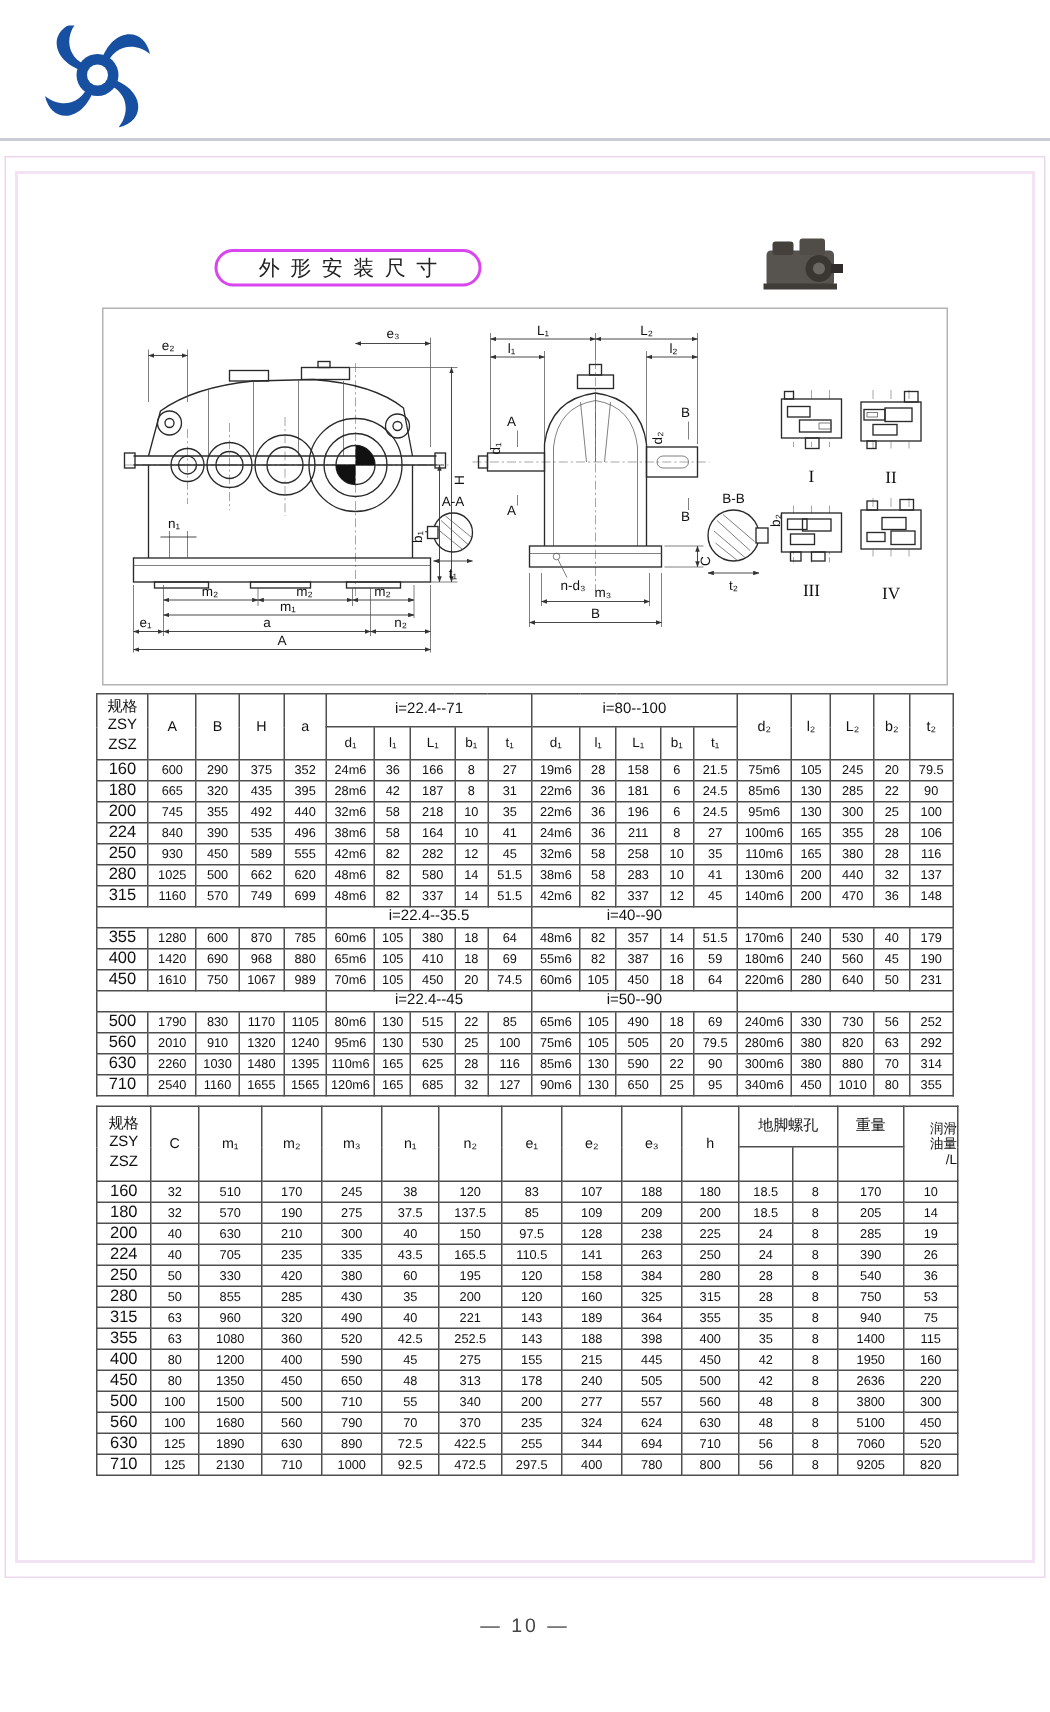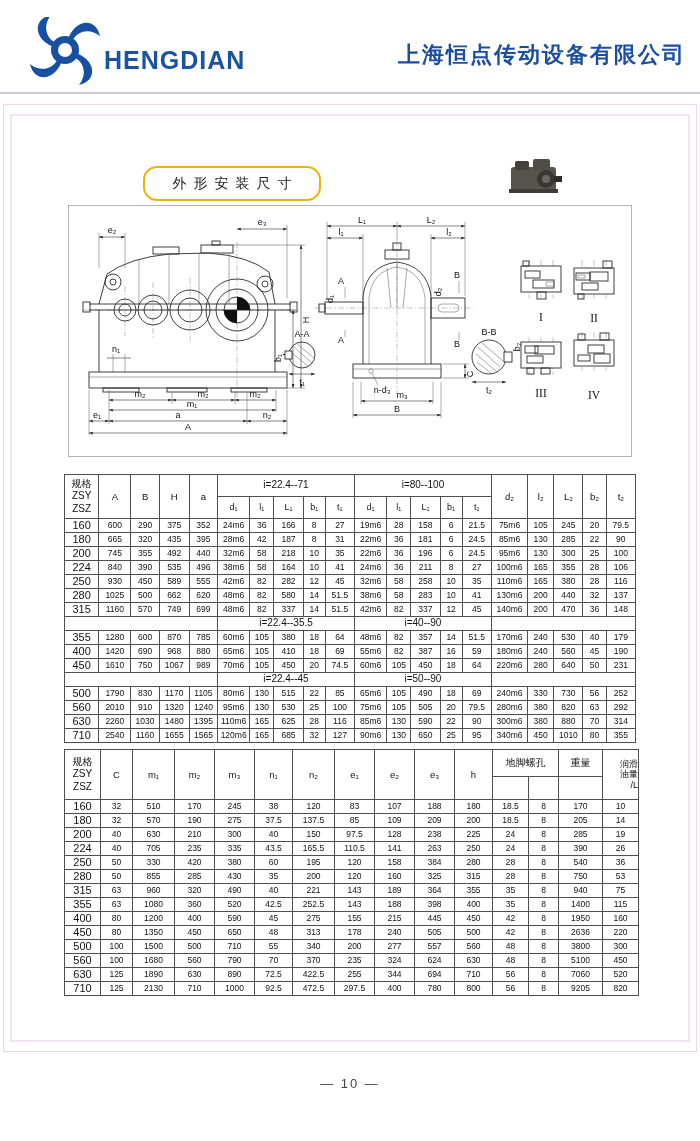--- a/index.html
+++ b/index.html
@@ -8,38 +8,38 @@
   
   .hdr{position:absolute;left:0;top:0;right:0;height:92px;background:#fff;border-bottom:2px solid #c9ccd4;}
   .logo{position:absolute;left:30px;top:17px;}
   .logo-text{position:absolute;left:104px;top:46px;font-size:25px;color:#1b53a3;font-weight:600;letter-spacing:1px;}
   .company{position:absolute;right:14px;top:40px;font-size:22px;font-weight:bold;color:#1a4fa0;
            font-family:"Liberation Serif",serif;letter-spacing:2px;}
   
   .border-outer{position:absolute;left:3px;right:3px;top:104px;height:946px;border:1px solid #ecd7ec;}
   .border-inner{position:absolute;left:10px;right:10px;top:114px;height:924px;border:2px solid #f3e2f3;}
   
-  .title-oval{position:absolute;left:143px;top:166px;width:178px;height:35px;border:2px solid #eab308;
+  .title-oval{position:absolute;left:143px;top:166px;width:178px;height:25px;border:2px solid #d946ef;
       border-radius:14px;display:flex;align-items:center;justify-content:center;
       font-size:14px;letter-spacing:7px;padding-left:7px;box-sizing:border-box;color:#222;}
   .photo{position:absolute;left:506px;top:155px;}
   
   .panel{position:absolute;left:68px;top:205px;width:562px;height:250px;border:1px solid #b3b3b3;}
   .drawing{position:absolute;left:0;top:0;}
   .ln{stroke:#2a2a2a;stroke-width:0.9;fill:none}
   .thin{stroke:#555;stroke-width:0.5;fill:none}
   .cl{stroke:#888;stroke-width:0.5;fill:none;stroke-dasharray:6 2 1.5 2}
   .dim{stroke:#333;stroke-width:0.6;fill:none}
   .drawing text{font-size:9px;fill:#111;text-anchor:middle;font-family:"Liberation Sans",sans-serif;}
   .drawing text.rm{font-family:"Liberation Serif",serif;font-size:11.5px;}
   .wh{fill:#fff}
   
   .t1{position:absolute;left:64px;top:462px;}
   .t2{position:absolute;left:64px;top:737px;}
-  table{border-collapse:collapse;table-layout:fixed;margin-top:12px;}
+  table{border-collapse:collapse;table-layout:fixed;}
   #t1{width:572px;} #t2{width:574px;}
   th,td{border:1px solid #4f4f4f;text-align:center;vertical-align:middle;font-weight:normal;
         font-size:8.5px;color:#111;padding:0;line-height:1.05;white-space:nowrap;overflow:hidden;}
   #t1 tbody td,#t2 tbody td{height:13px;}
   td.spec{font-size:11px;}
   th.grp{font-size:10px;height:21px;}
   th.sub{font-size:9px;height:21px;}
   th.fixed{font-size:9.5px;}
   th.spec-h{font-size:10px;line-height:1.25;}
   tr.subrow td{font-size:10px;}
@@ -58,22 +58,20 @@
       <g transform="translate(35,33)" fill="#1750a0">
         <path d="M2,-8 C9,-32 31,-33 35,-14 C24,-23 10,-19 6,-6 Z"></path>
         <path transform="rotate(90)" d="M2,-8 C9,-32 31,-33 35,-14 C24,-23 10,-19 6,-6 Z"></path>
         <path transform="rotate(180)" d="M2,-8 C9,-32 31,-33 35,-14 C24,-23 10,-19 6,-6 Z"></path>
         <path transform="rotate(270)" d="M2,-8 C9,-32 31,-33 35,-14 C24,-23 10,-19 6,-6 Z"></path>
         <circle r="14" fill="#1750a0"></circle>
         <circle r="7" fill="#ffffff"></circle>
       </g>
     </svg>
   </div>
-  <div class="logo-text">HENGDIAN</div>
-  <div class="company">上海恒点传动设备有限公司</div>
 </div>
 
 <div class="border-outer"></div>
 <div class="border-inner"></div>
 
 <div class="title-oval">外形安装尺寸</div>
 
 <div class="photo">
   <svg width="58" height="44" viewBox="0 0 58 44">
     <rect x="5" y="12" width="45" height="24" rx="3" fill="#57534e"></rect>

